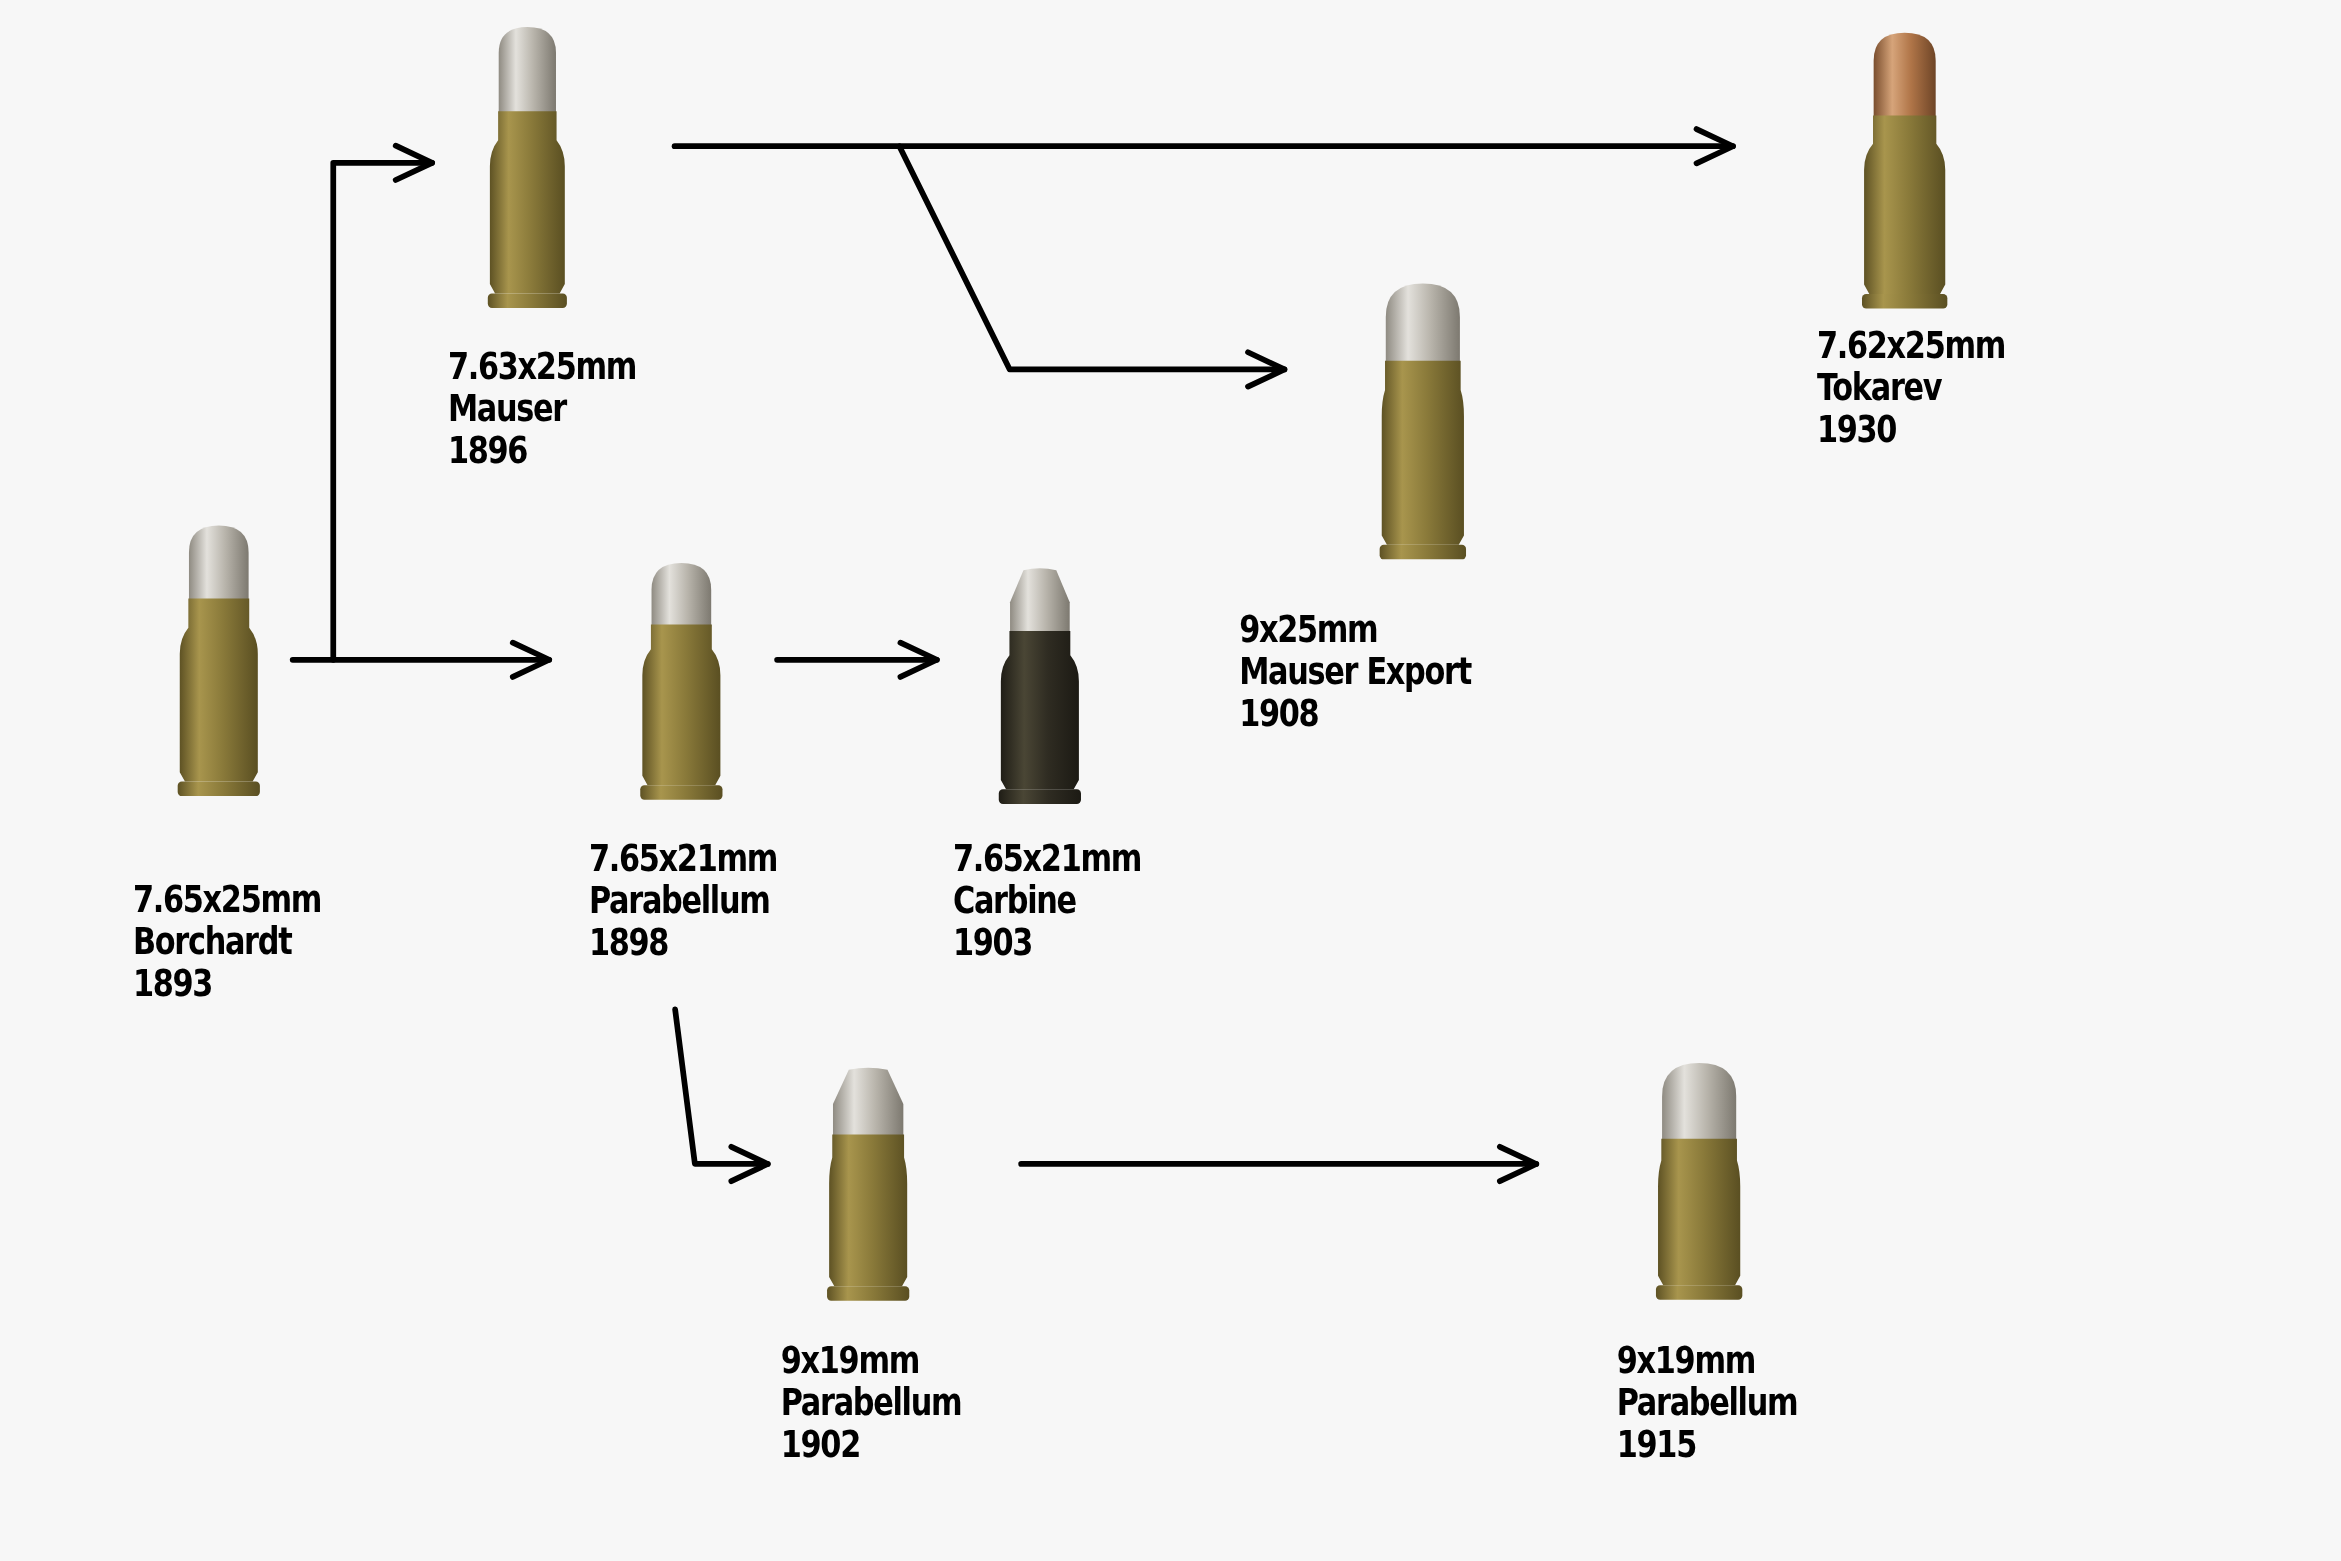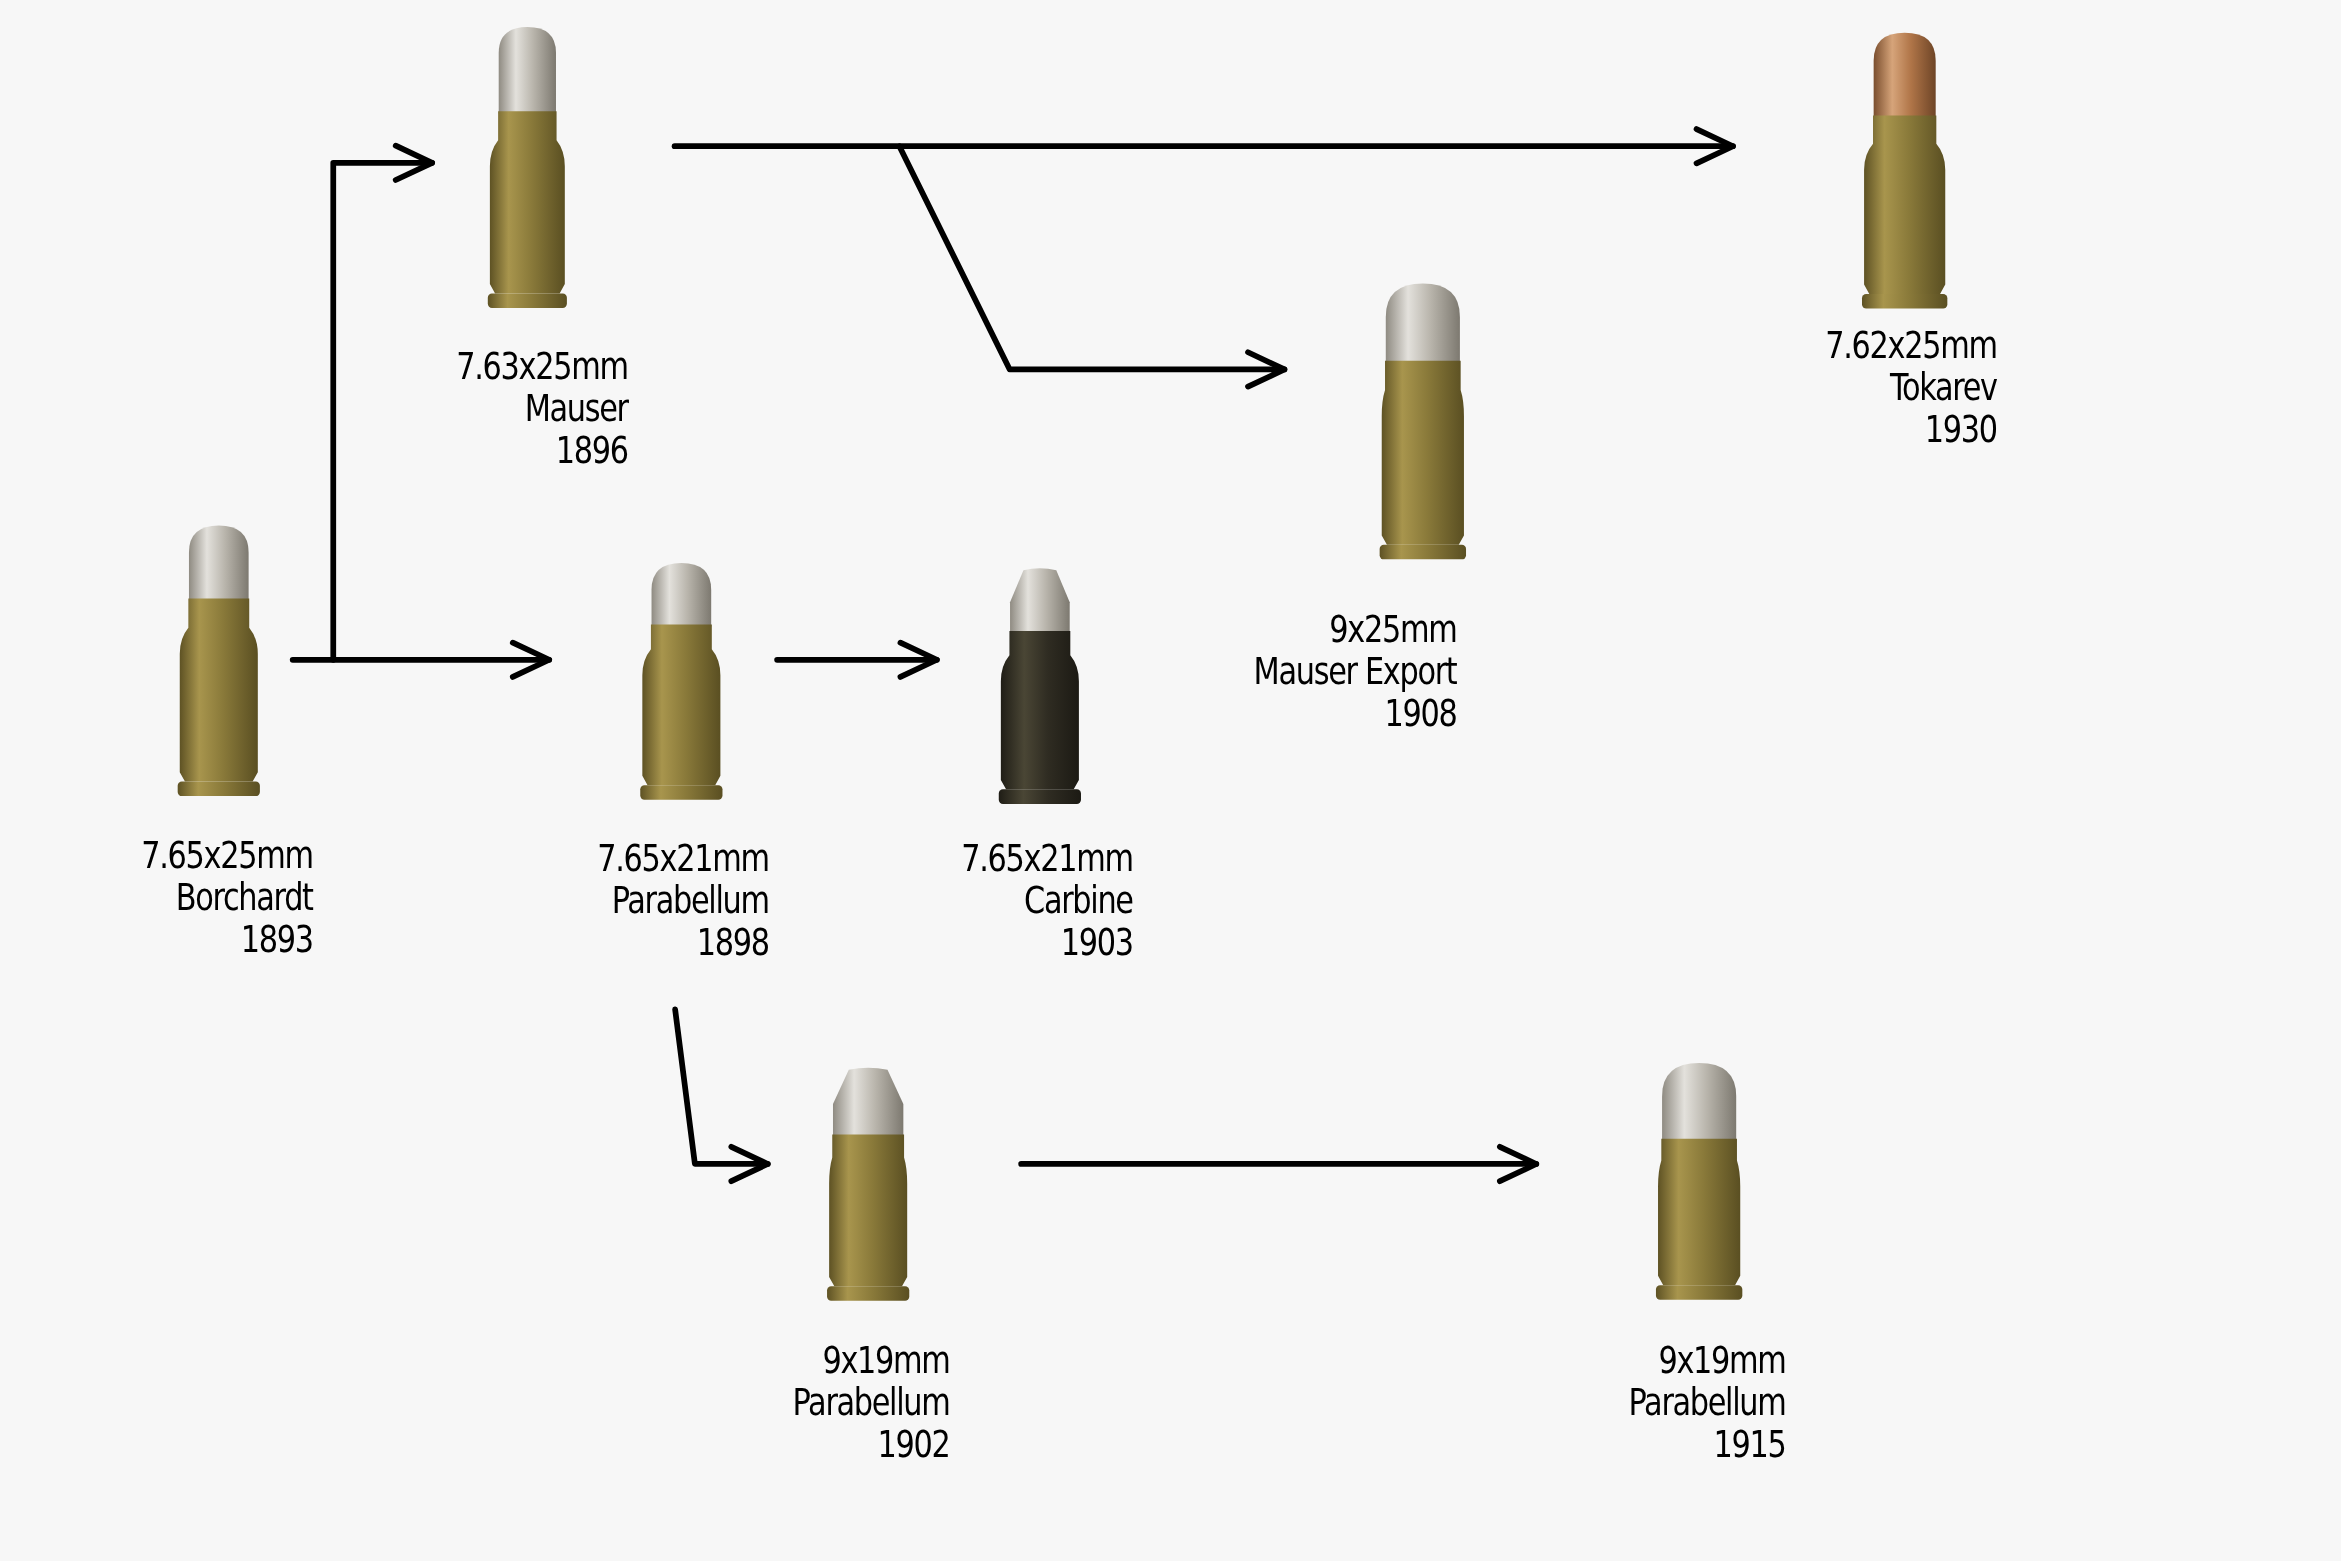--- a/index.html
+++ b/index.html
@@ -1,23 +1,23 @@
 <!DOCTYPE html>
 <html style="font-size:8.3px"><head>
 <meta charset="utf-8">
 <style>
   html, body { margin: 0; padding: 0; }
   body { width: 2342px; height: 1561px; background: #f7f7f7; position: relative; overflow: hidden; }
   #canvas { position: absolute; left: 0; top: 0; width: 2342px; height: 1561px; }
   .label {
     position: absolute;
     transform: translateX(-50%);
-    text-align: right;
+    text-align: left;
     font-family: "DejaVu Sans", sans-serif;
-    font-weight: normal;
+    font-weight: bold;
     color: #000;
     font-size: 37px;
     line-height: 42px;
     white-space: nowrap;
     letter-spacing: -1.6px;
   }
   .label span { display: block; transform: scaleX(0.82); }
 </style>
 </head>
 <body>
@@ -112,21 +112,21 @@
         <rect x="1589" y="2472" width="158" height="28" rx="8" fill="url(#g-brass)"></rect>
       </g>
       <g>
         <path d="M 3193.7736 2192.6 L 3193.7736 2107.10376 Q 3193.7736 2043 3265 2043 Q 3336.2264 2043 3336.2264 2107.10376 L 3336.2264 2192.6 Z" fill="url(#g-silver)"></path>
         <path d="M 3192.32 2188.6 L 3337.68 2188.6 L 3337.68 2230.48 Q 3344 2250.48 3344 2280.48 L 3344 2452 L 3334 2470 L 3196 2470 L 3186 2452 L 3186 2280.48 Q 3186 2250.48 3192.32 2230.48 Z" fill="url(#g-brass)"></path>
         <rect x="3182" y="2470" width="166" height="28" rx="8" fill="url(#g-brass)"></rect>
       </g>
     </g>
 </svg>
 
-<div class="label" style="left:227px; top:835px;">
+<div class="label" style="left:227px; top:879px;">
   <span>7.65x25mm</span>
   <span>Borchardt</span>
   <span>1893</span>
 </div>
 <div class="label" style="left:542px; top:346px;">
   <span>7.63x25mm</span>
   <span>Mauser</span>
   <span>1896</span>
 </div>
 <div class="label" style="left:683px; top:838px;">

